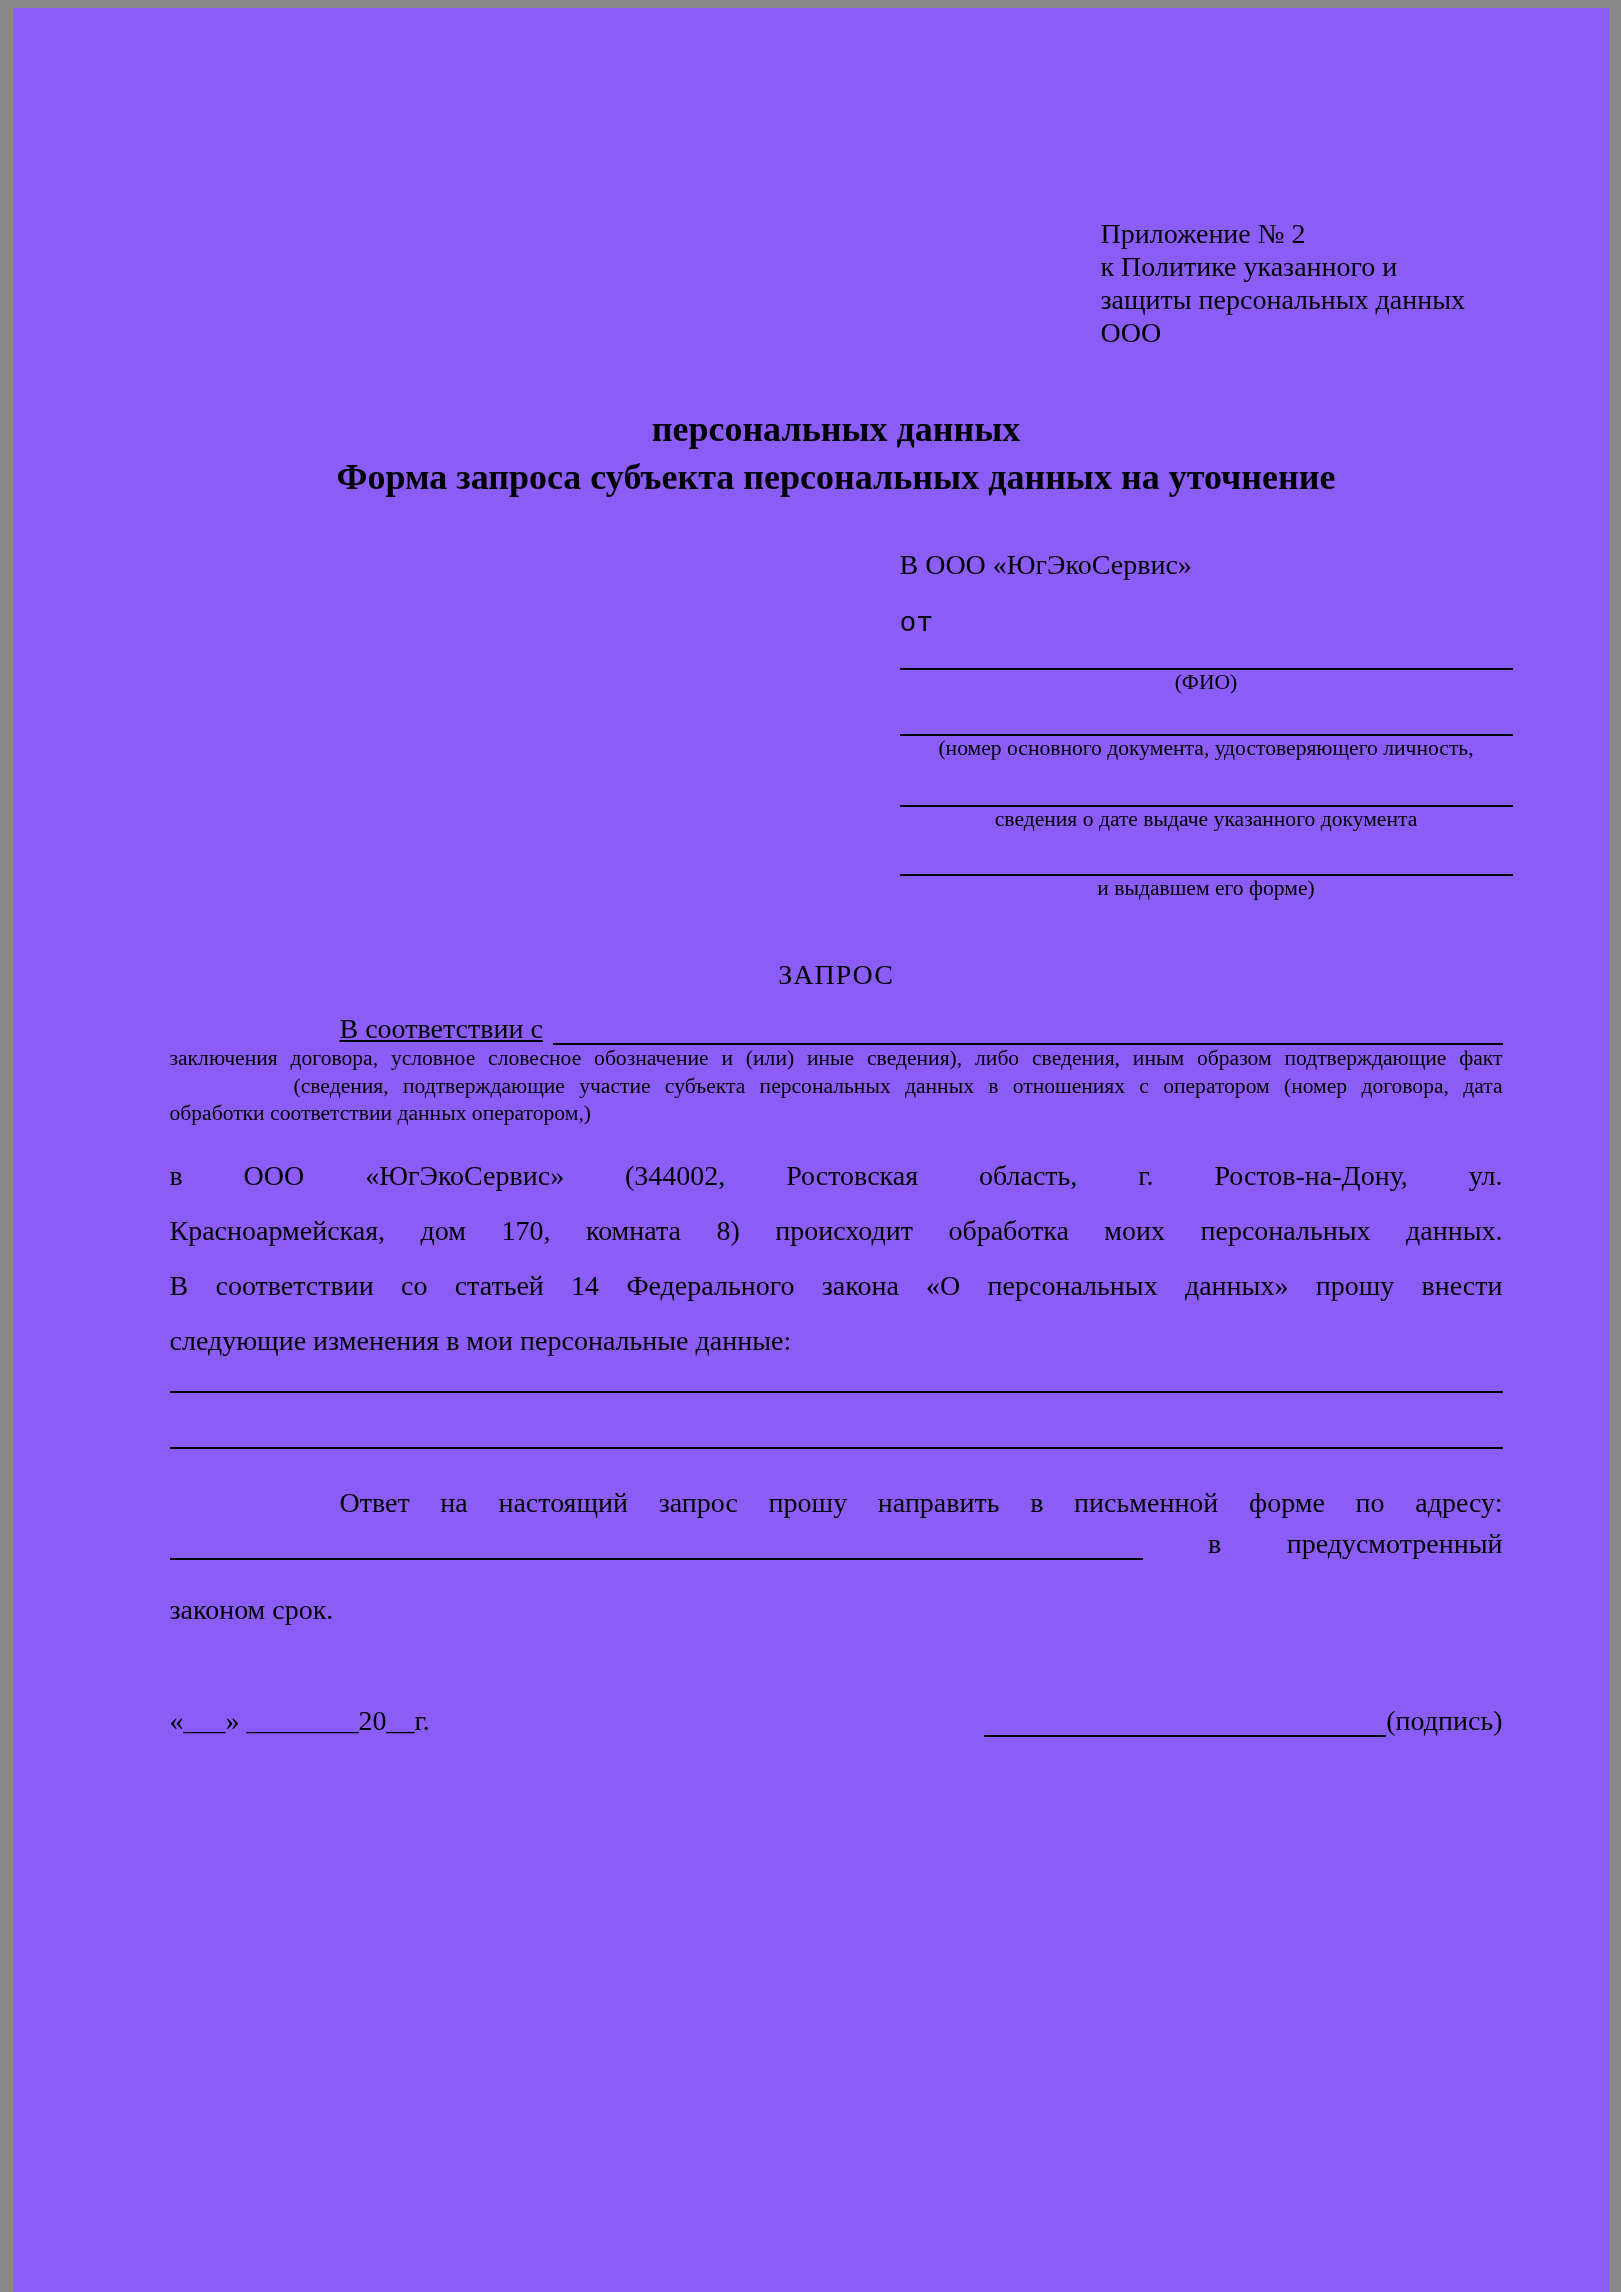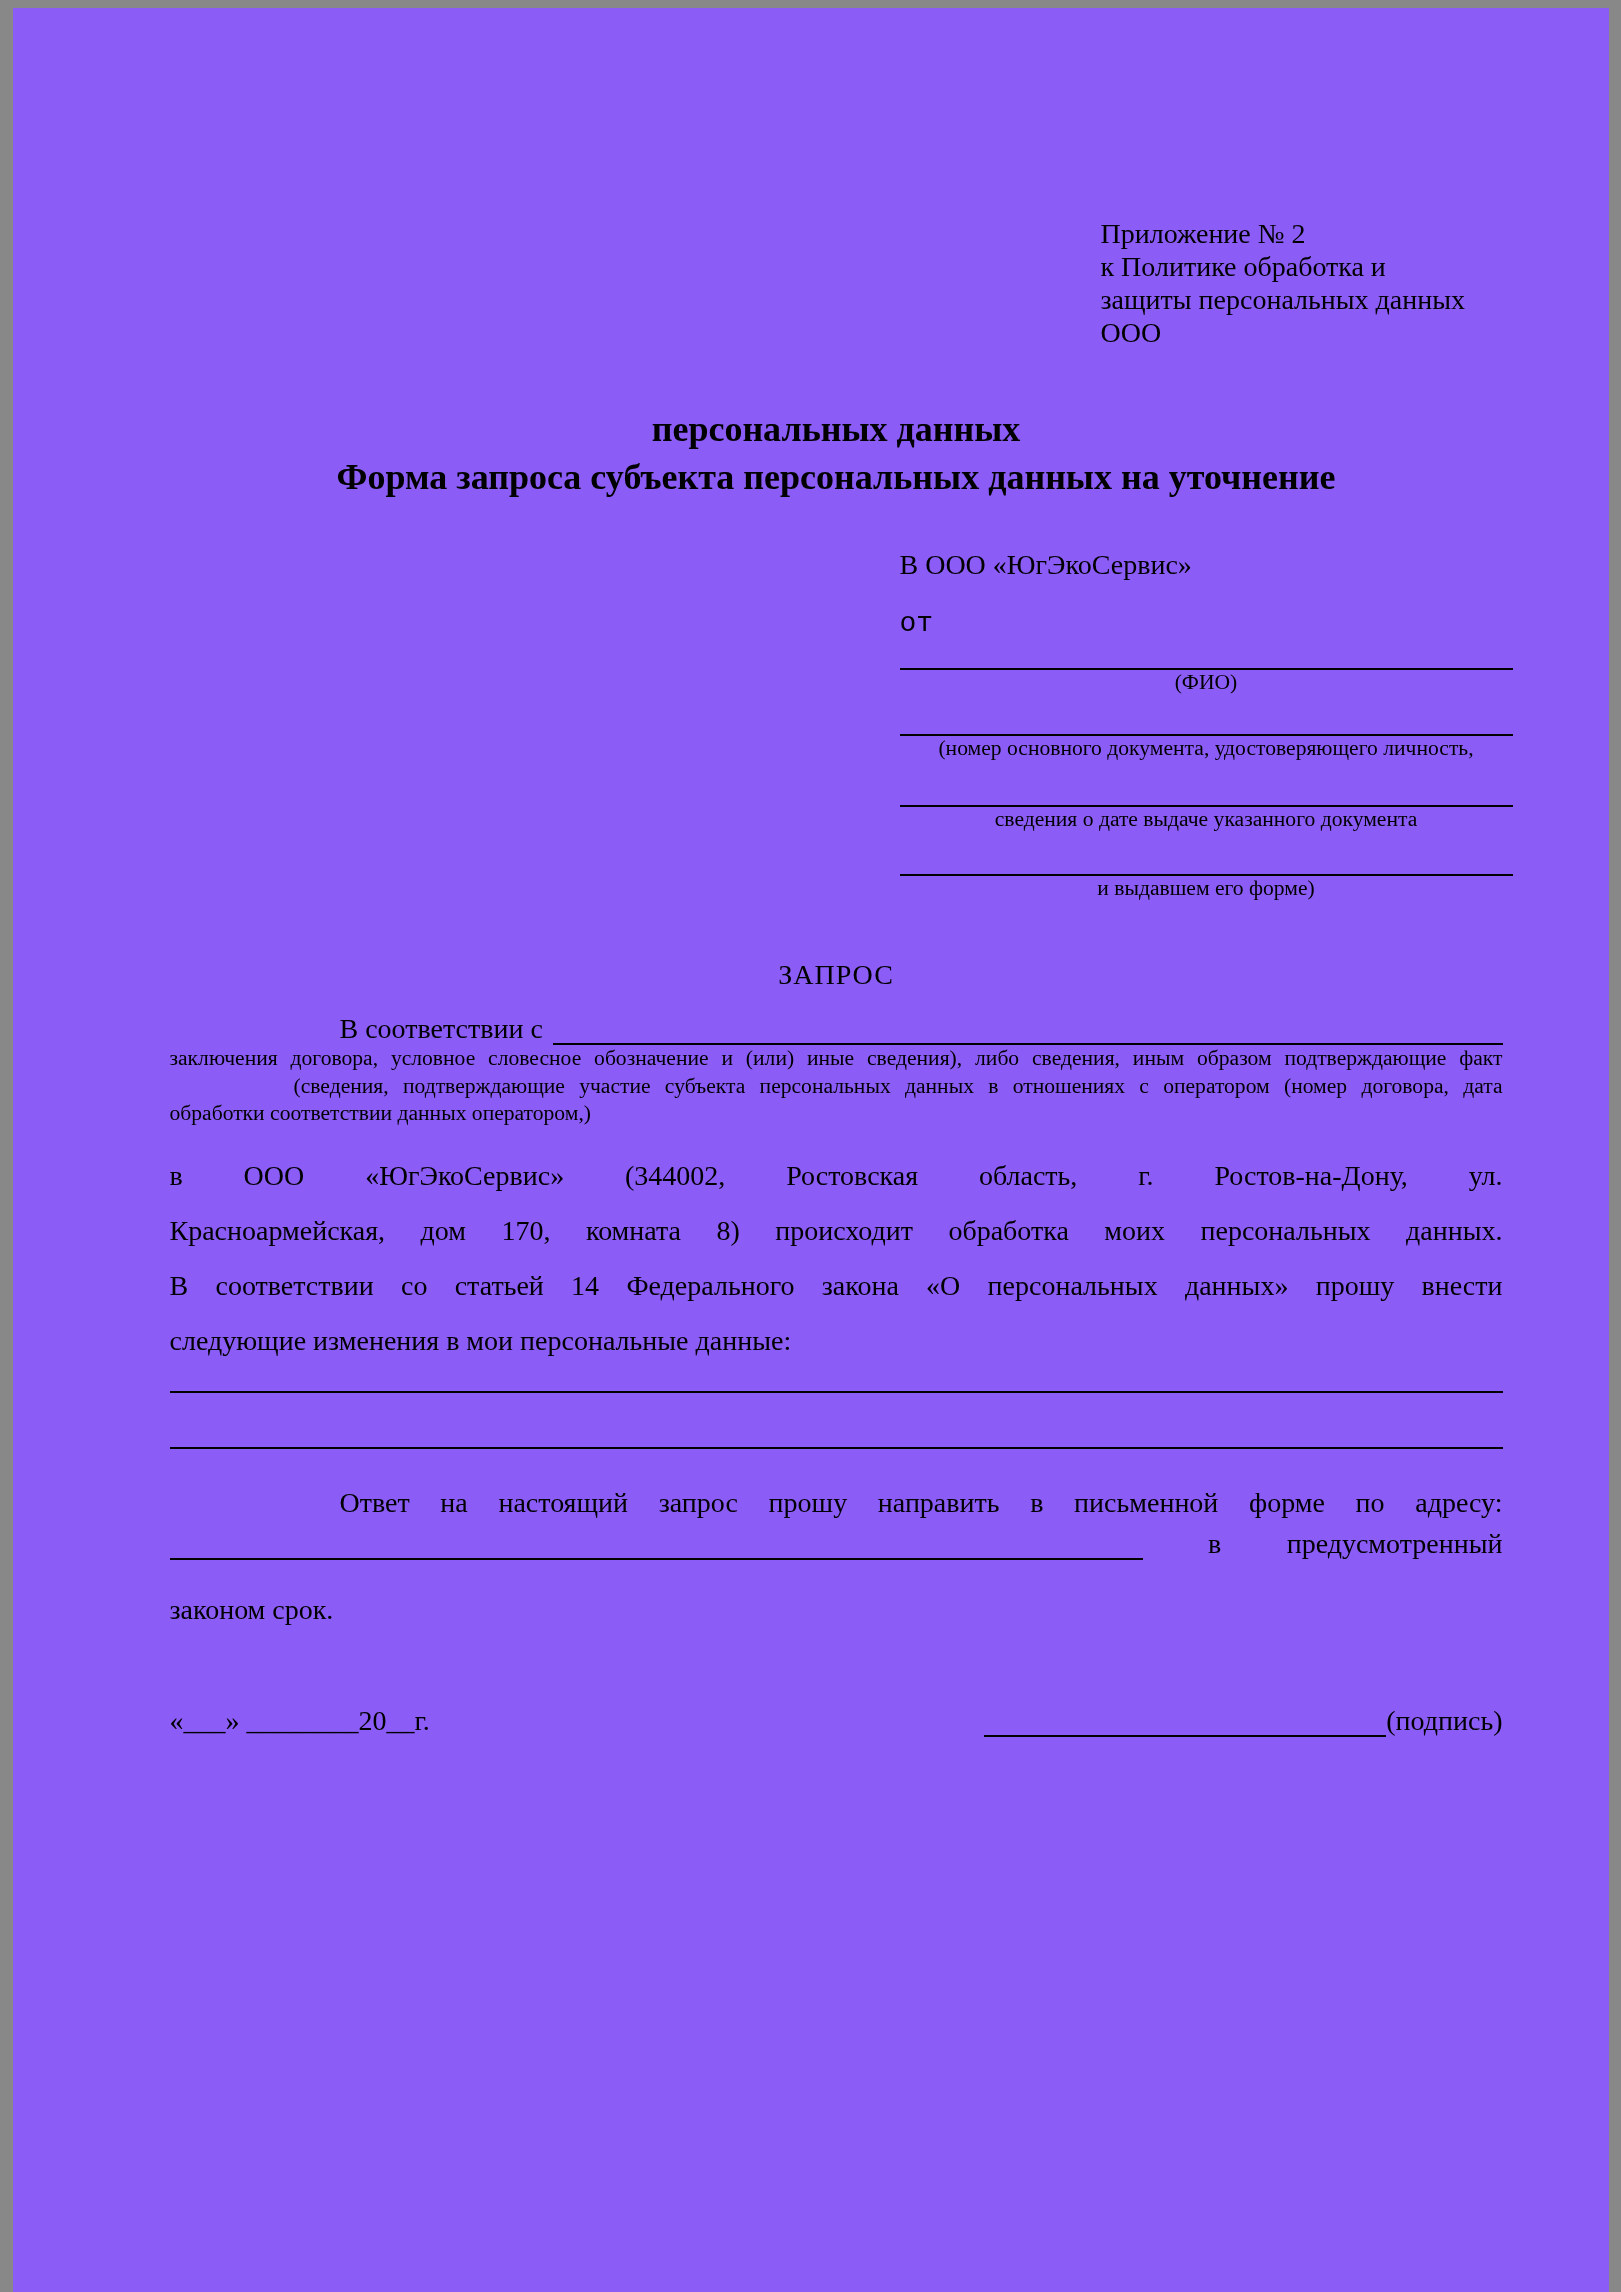--- a/index.html
+++ b/index.html
@@ -27,21 +27,21 @@
   .fline { border-bottom:2px solid #000; height:0; }
   .f1 { margin-top:28px; }
   .f2 { margin-top:39px; }
   .f3 { margin-top:43px; }
   .f4 { margin-top:42px; }
   .fcap { text-align:center; font-size:21.6px; line-height:25.5px; }
 
   .heading { margin-top:56px; text-align:center; font-size:28px; line-height:33px; letter-spacing:1px; }
 
   .accordance { margin-top:21.6px; display:flex; align-items:flex-end; font-size:28px; line-height:33px; }
-  .accordance .lead { padding-left:170px; white-space:nowrap; }
+  .accordance .lead { padding-left:170px; white-space:nowrap;text-decoration:underline; }
   .accordance .fill { flex:1; border-bottom:2px solid #000; height:27.4px; margin-left:9.8px; }
 
   .note { font-size:21.6px; line-height:27.4px; }
   .note .nline { text-align:justify; text-align-last:justify; }
   .note .nline.first { text-indent:124px; }
   .note .nline.last { text-align-last:left; }
 
   .bodypara { margin-top:20.6px; font-size:28px; line-height:55px; }
   .bodypara .bline { text-align:justify; text-align-last:justify; }
   .bodypara .bline.last { text-align-last:left; }
@@ -62,21 +62,21 @@
   .sig-line { display:inline-block; width:402px; border-bottom:2px solid #000; height:27.4px; }
 </style>
 </head>
 <body>
 
 <div class="page">
   <div class="content">
 
     <div class="appendix">
       <div>Приложение № 2</div>
-      <div>к Политике обработка и</div>
+      <div>к Политике указанного и</div>
       <div>защиты персональных данных</div>
       <div>ООО</div>
     </div>
 
     <div class="title">
       <div>персональных данных</div>
       <div>Форма запроса субъекта персональных данных на уточнение</div>
     </div>
 
     <div class="addr">

